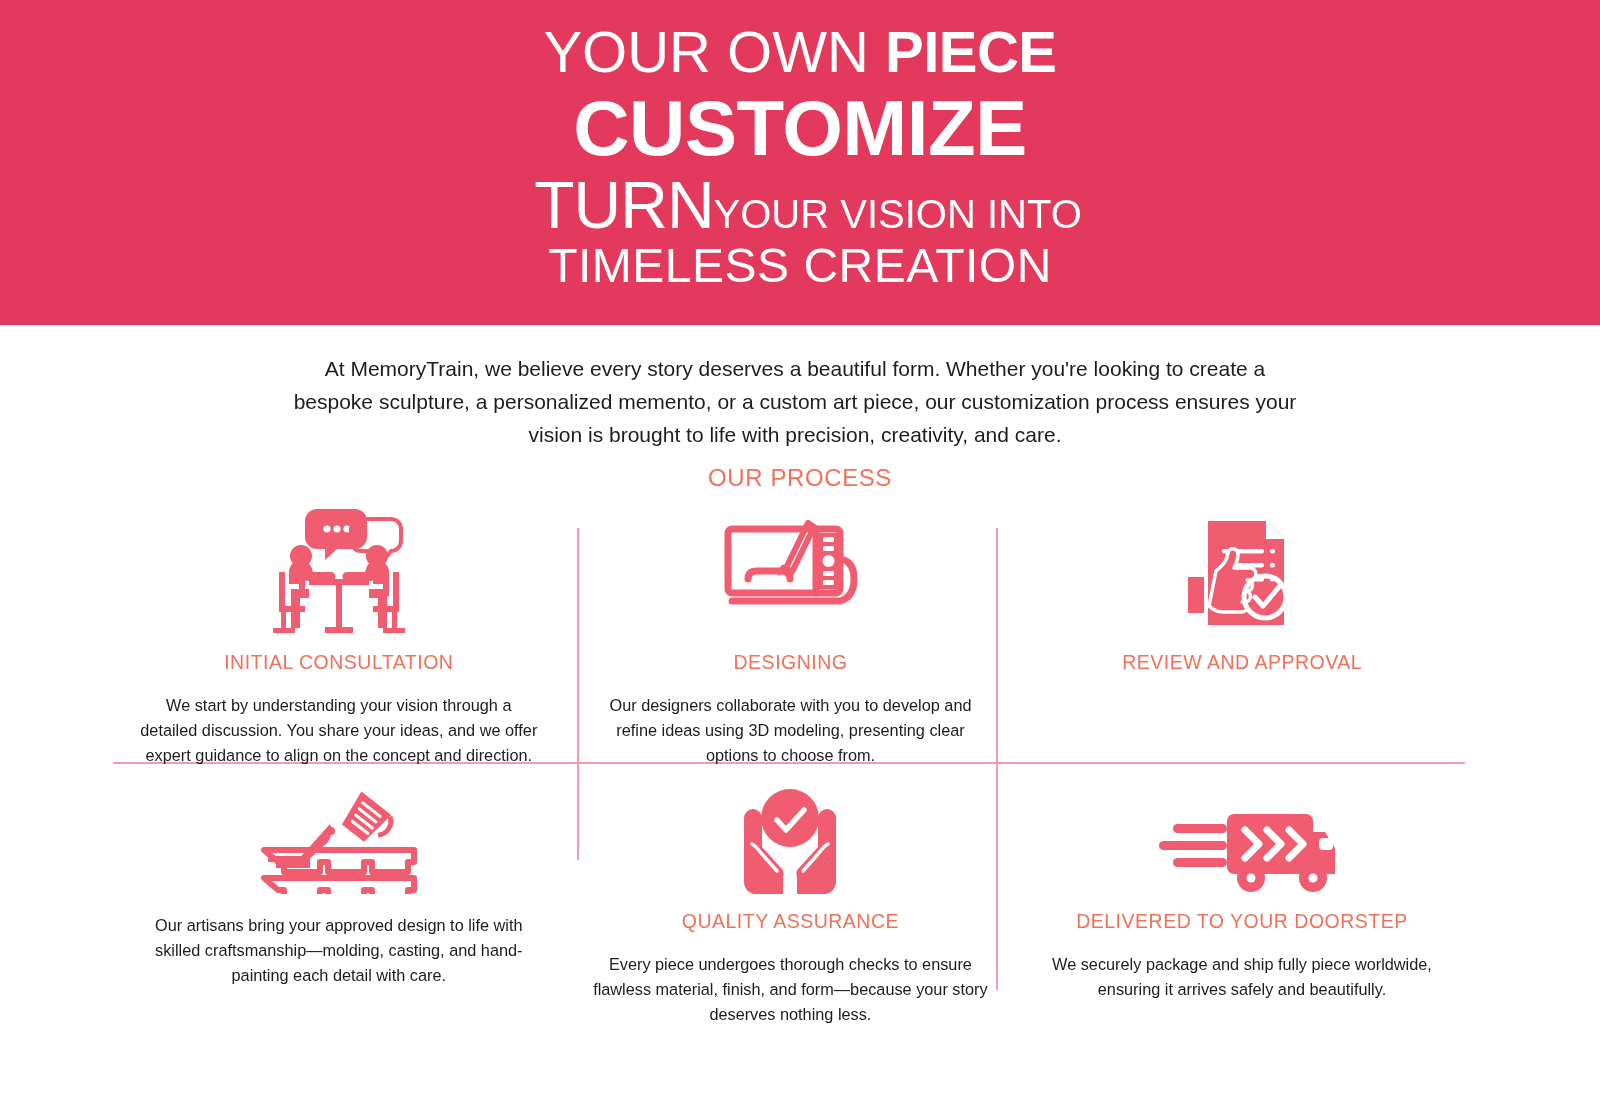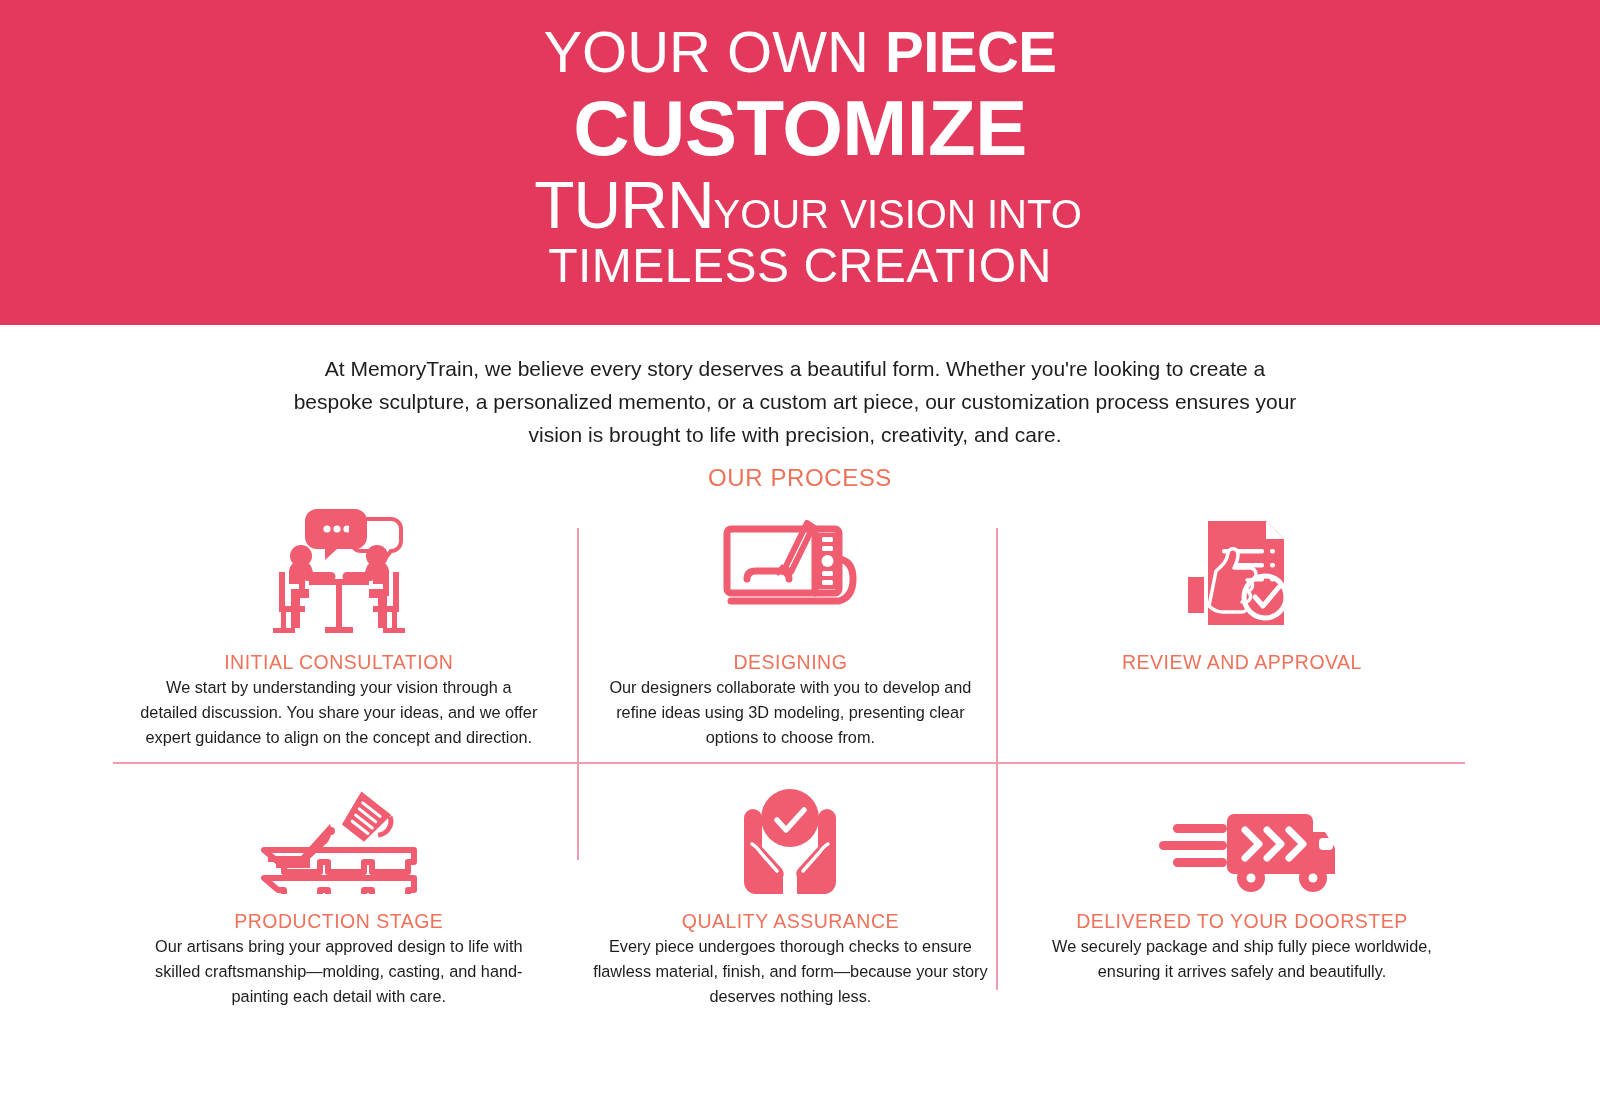--- a/index.html
+++ b/index.html
@@ -64,21 +64,21 @@
     font-weight: 400;
   }
 
   
   .grid {
     position: absolute;
     left: 113px; top: 505px;
     width: 1355px; height: 520px;
   }
   .row { position: absolute; left: 0; width: 1355px; display: flex; }
-  .row-top { top: 0; height: 257px; }
+  .row-top { top: 0; height: 257px; justify-content: space-between; }
   .row-bottom { top: 257px; height: 263px; }
 
   .cell {
     position: relative;
     width: 451.6px;
     padding: 0 14px;
     text-align: center;
   }
   .cell-icon {
     height: 130px;
@@ -90,21 +90,21 @@
 
   .cell-title {
     margin-top: 16px;
     font-size: 19.5px;
     letter-spacing: 0.5px;
     color: #F0715A;
     font-weight: 400;
     white-space: nowrap;
   }
   .cell-body {
-    margin-top: 1px;
+    margin-top: 19px;
     font-size: 16.3px;
     line-height: 25px;
     color: #1d1d1f;
     padding: 0 10px;
   }
 
   
   .divider { position: absolute; background: #F29BAE; }
   .h-div { left: 113px; top: 762px; width: 1352px; height: 2px; }
   .v-div-top-1   { left: 577px;  top: 528px; width: 2px; height: 234px; }
@@ -273,21 +273,20 @@
               <path d="M6 66 h150 v12 h-6 v10 h-36 v-10 h-8 v10 h-36 v-10 h-8 v10 h-36 v-10 h-6 z"></path>
             </g>
 
             <path d="M10 72 h42 v12 h-34 v-6 h-8 z" fill="#F05C70"></path>
 
             <g fill="none" stroke="#F05C70" stroke-width="6" stroke-linejoin="round">
               <path d="M6 94 h150 v12 h-6 v10 h-36 v-10 h-8 v10 h-36 v-10 h-8 v10 h-36 v-10 h-6 z"></path>
             </g>
           </svg>
         </div>
-        <div class="cell-title">PRODUCTION STAGE</div>
         <div class="cell-body">Our artisans bring your approved design to life with skilled craftsmanship—molding, casting, and hand-painting each detail with care.</div>
       </div>
 
       <div class="cell">
         <div class="cell-icon">
           <svg width="128" height="110" viewBox="0 0 128 110" aria-hidden="true">
 
             <circle cx="64" cy="34" r="29" fill="#F05C70"></circle>
             <path d="M51 36 l9 10 l18 -20" fill="none" stroke="#fff" stroke-width="5.5" stroke-linecap="round" stroke-linejoin="round"></path>
 

